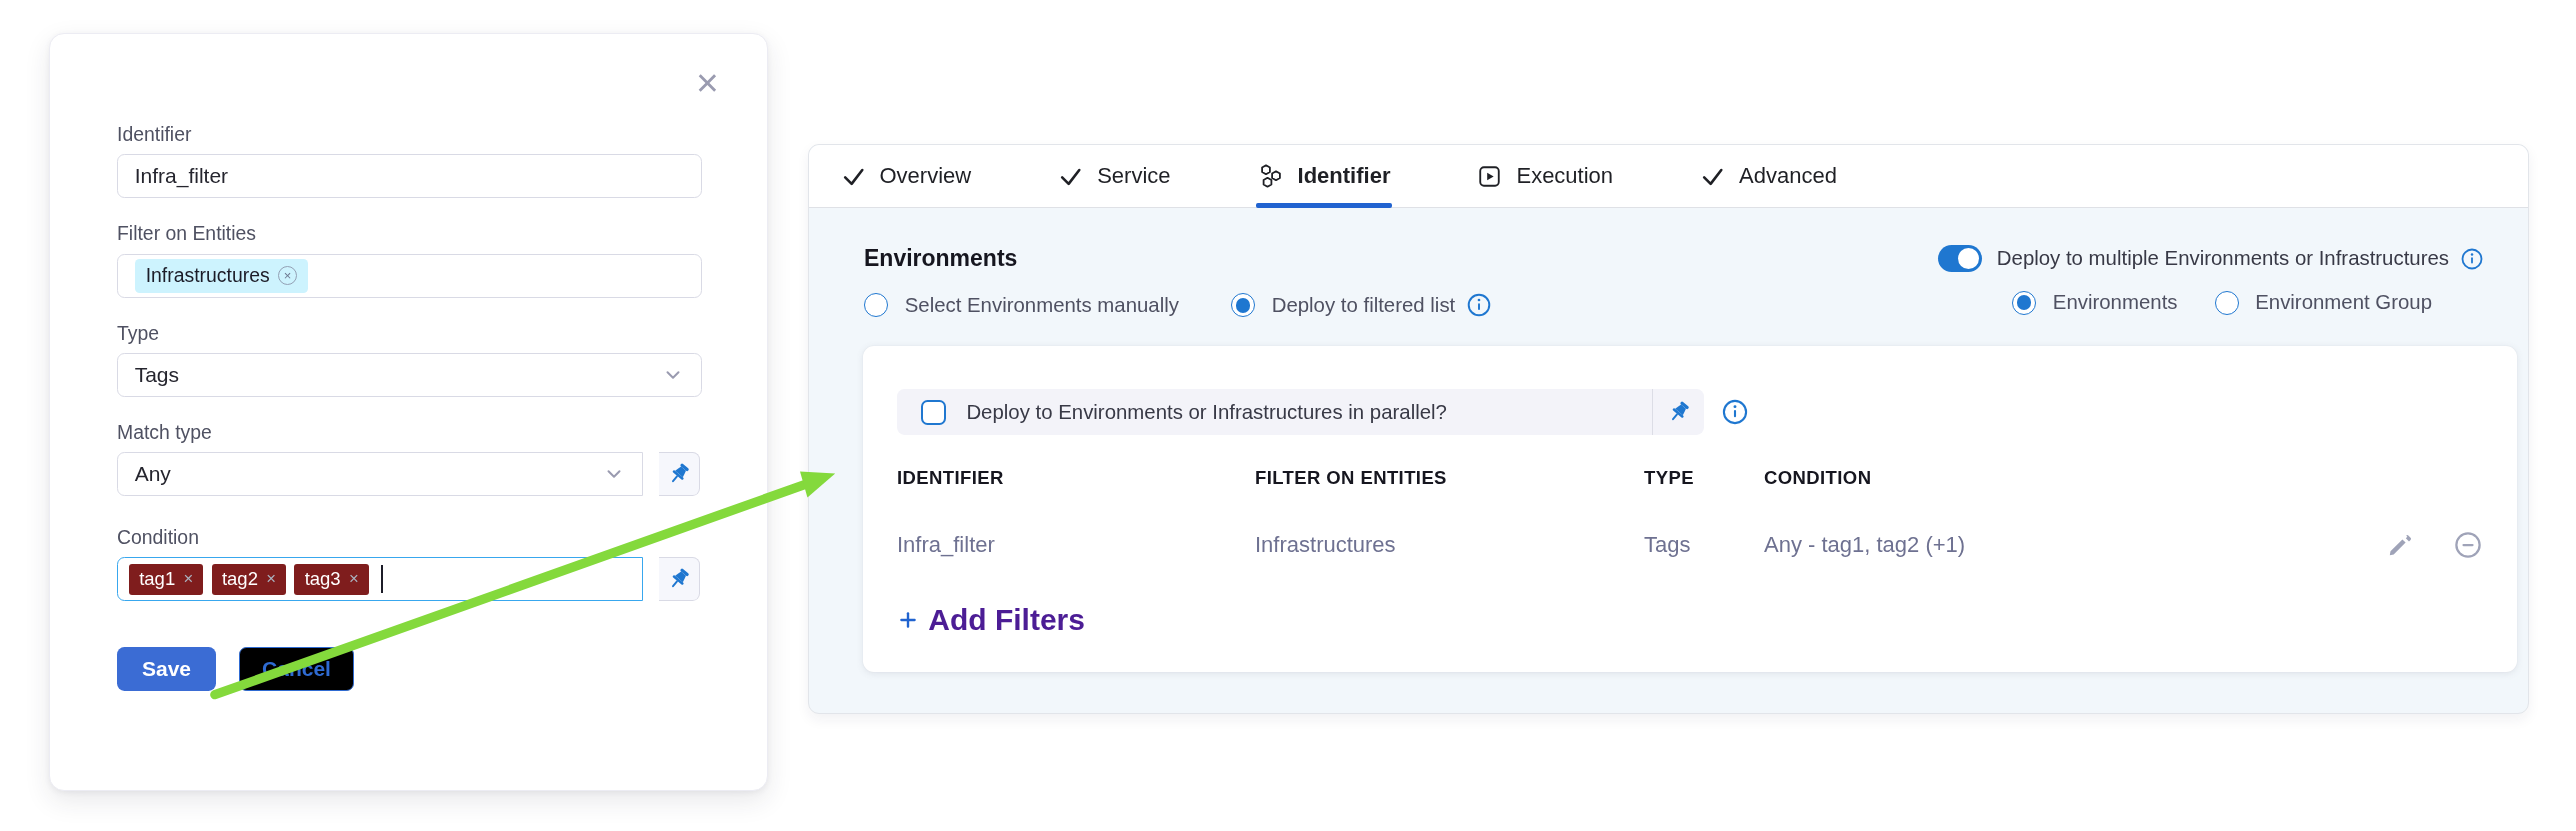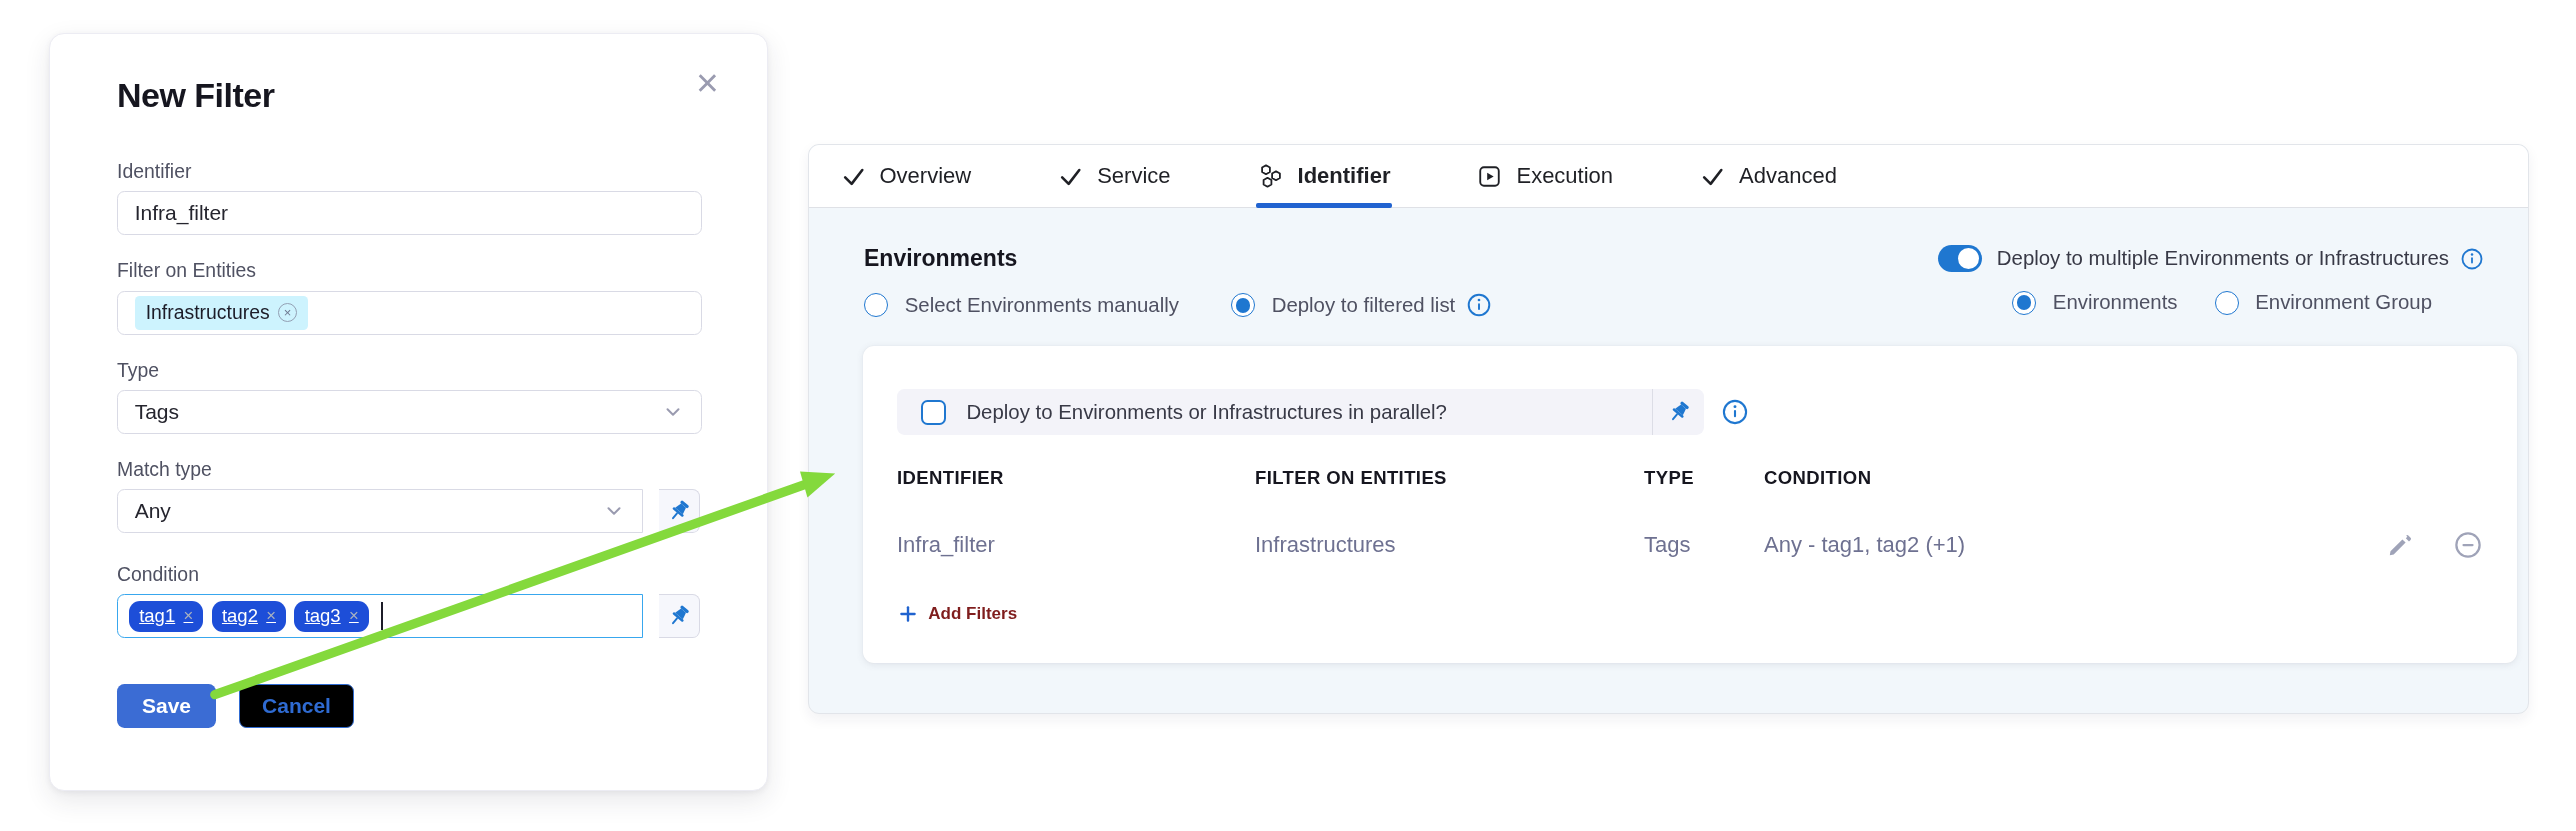--- a/index.html
+++ b/index.html
@@ -48,22 +48,22 @@
   .chip-light .circle-x {
     width:19.4px; height:19.4px; border:1.4px solid #93a0b4; border-radius:50%;
     display:flex; align-items:center; justify-content:center;
     font-size:13px; color:#6d7890; line-height:1; cursor:pointer;
   }
   .condition-input {
     border:1.9px solid #38a7ee !important; gap:8.3px; padding:0 11px !important;
   }
   .tag-chip {
     display:inline-flex; align-items:center; gap:8.3px;
-    background:#1d4ed8; color:#fff; font-size:18.5px; font-weight:500;
-    border-radius:11px; padding:5.6px 10.2px; line-height:1.1;text-decoration:underline;
+    background:#7f1d1d; color:#fff; font-size:18.5px; font-weight:500;
+    border-radius:3px; padding:5.6px 10.2px; line-height:1.1;
   }
   .tag-chip .x { color:#aab2bf; font-size:16.7px; cursor:pointer; line-height:1; }
   .caret { width:1.9px; height:28px; background:#1c1c28; margin-left:3.7px; }
   .btn-row { margin-top:46px; display:flex; align-items:flex-start; }
   .btn {
     height:44px; border-radius:7.4px; font-size:21px; font-weight:700;
     display:flex; align-items:center; justify-content:center; cursor:pointer;
     font-family:"Liberation Sans", sans-serif;
   }
   .btn-save { background:#3b6cd4; color:#fff; border:none; padding:0 25px; }
@@ -134,31 +134,30 @@
 
   .ftable { margin-top:31.5px; }
   .ftable-grid { display:grid; grid-template-columns:358px 389px 120px 1fr 111px; align-items:center; }
   .th { font-size:18.5px; font-weight:700; color:#16161f; letter-spacing:0.4px; }
   .ftable-row { margin-top:41px; }
   .td { font-size:22px; color:#6e7191; }
   .row-actions { display:flex; align-items:center; justify-content:flex-end; gap:39px; }
   .icon-btn { display:flex; cursor:pointer; }
 
   .add-filters { margin-top:43px; display:inline-flex; align-items:center; gap:9.3px; cursor:pointer; }
-  .add-filters span { color:#7f1d1d; font-size:17px; font-weight:700; }
+  .add-filters span { color:#4c1d95; font-size:30px; font-weight:700; }
 
   
   .arrow-svg { position:absolute; left:0; top:0; z-index:50; pointer-events:none; }
 </style>
 </head>
 <body>
 
 <div class="modal">
   <div class="modal-close">×</div>
-  <h1 class="modal-title">New Filter</h1>
 
   <div class="field first">
     <span class="field-label">Identifier</span>
     <div class="input">
       <span>Infra_filter</span>
     </div>
   </div>
 
   <div class="field">
     <span class="field-label">Filter on Entities</span>

